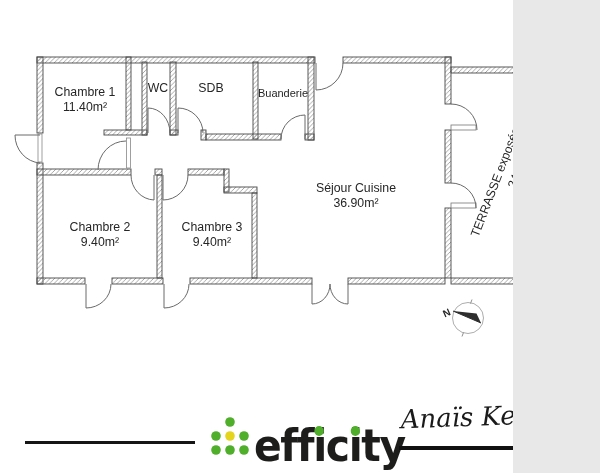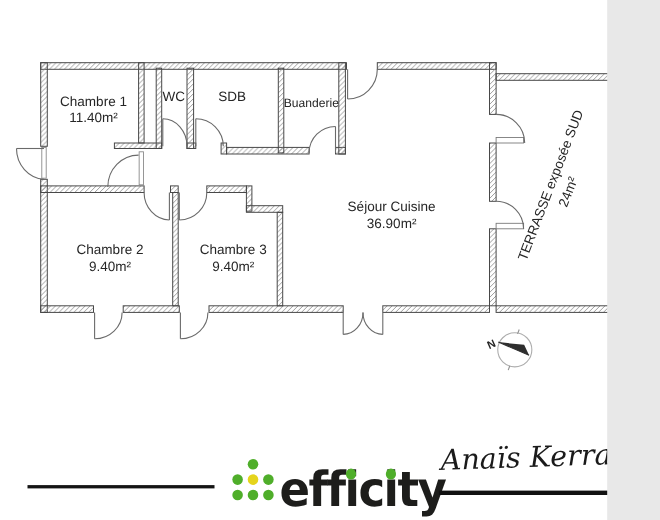--- a/index.html
+++ b/index.html
@@ -1,16 +1,16 @@
 <!DOCTYPE html>
 <html><head>
 <meta charset="utf-8">
 <style>
   html,body{margin:0;padding:0;background:#e8e8e8;}
-  .stage{position:relative;width:552px;height:473px;background:#ffffff;overflow:hidden;
+  .stage{position:relative;width:513px;height:473px;background:#ffffff;overflow:hidden;
          font-family:"Liberation Sans",sans-serif;}
   .plan-svg{position:absolute;left:0;top:0;}
   svg text{font-family:"Liberation Sans",sans-serif;fill:#262626;}
   .room-name,.room-area{font-size:12.3px;}
   .room-name-small{font-size:11px;}
   .north-label{font-size:10px;font-weight:bold;}
   
   .brand-line{position:absolute;left:25px;top:441px;width:170px;height:2.5px;background:#151515;}
   .brand-dots{position:absolute;left:210px;top:416px;}
   .brand-text{position:absolute;left:254px;top:424px;line-height:1;

